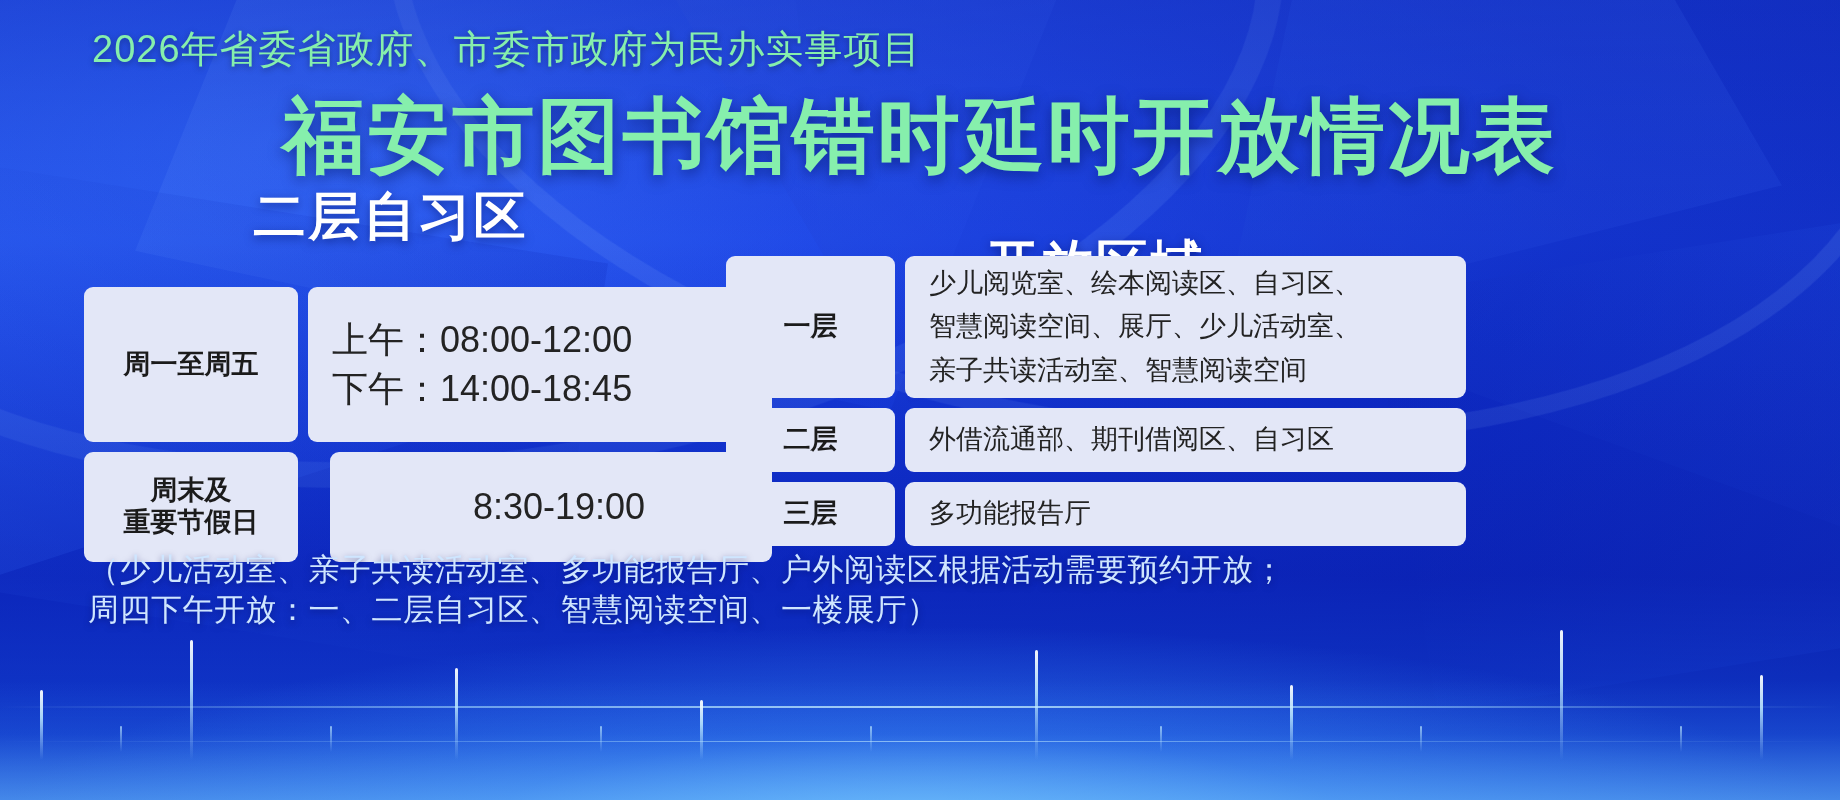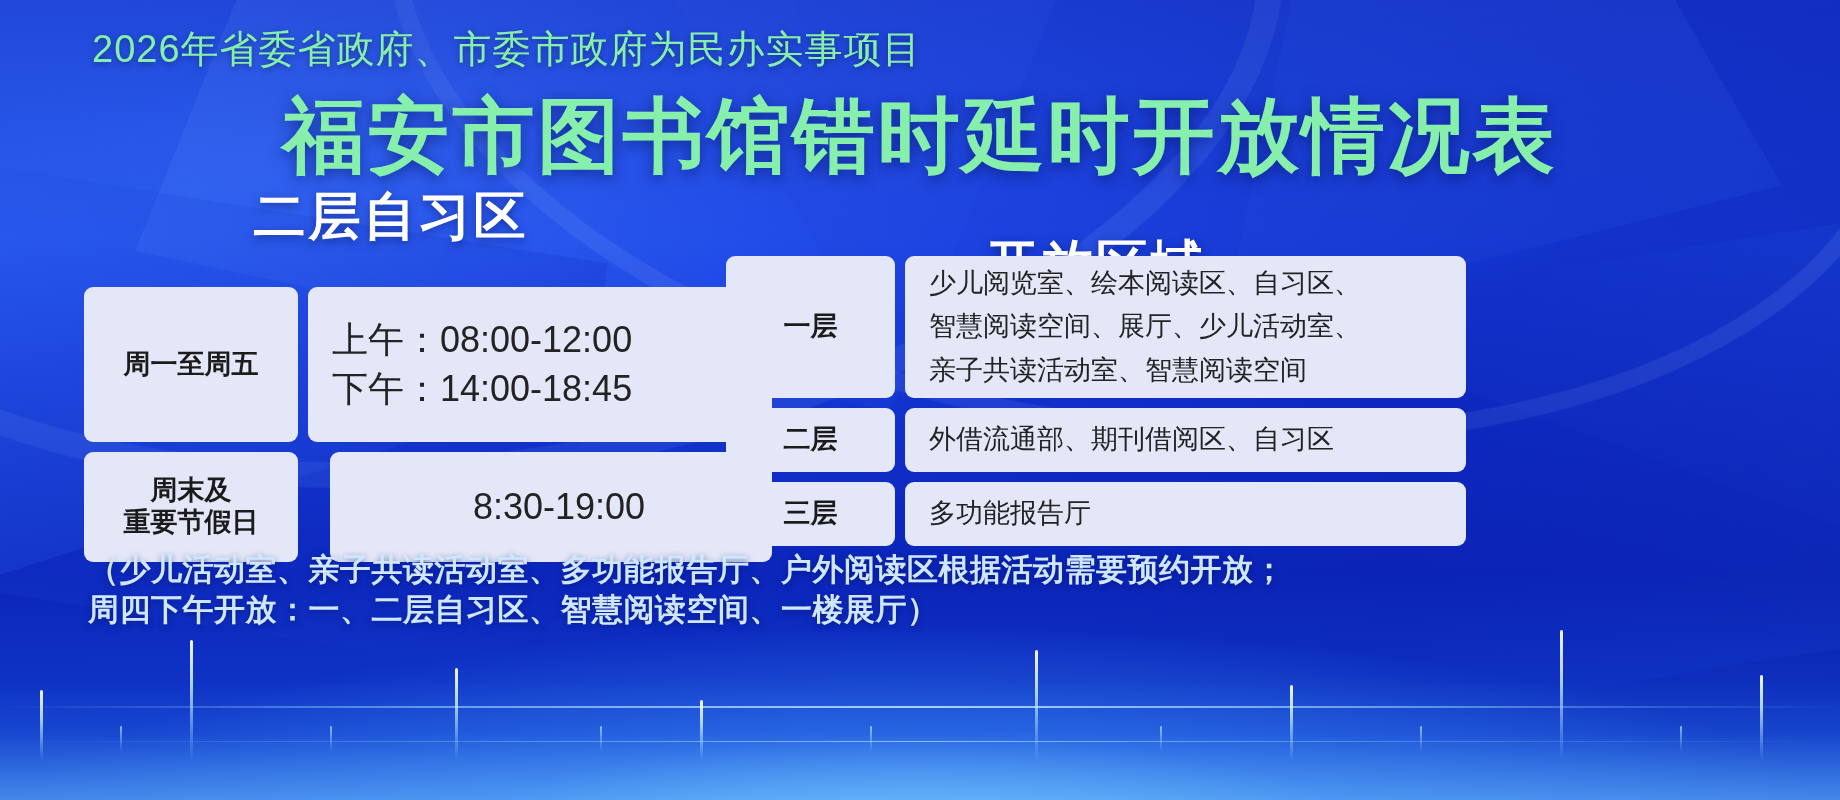--- a/index.html
+++ b/index.html
@@ -122,21 +122,21 @@
   
   .r-head{width:169px;font-size:27px;}
   .r-body{flex:1;padding:0 24px;font-size:27px;line-height:1.60;color:#232323;}
   .row.r1{height:142px;}
   .row.r2{height:64px;}
   .row.r3{height:64px;}
 
   .note{
     position:absolute;left:88px;top:550px;width:1400px;
     font-size:31px;line-height:1.30;color:#cfe6ff;
-    font-weight:bold;
+    font-weight:normal;
     letter-spacing:.5px;
     text-shadow:0 2px 6px rgba(2,14,90,.5);
   }
   .note div{white-space:nowrap;}
 </style>
 </head>
 <body>
 
 <div id="stage">
 

